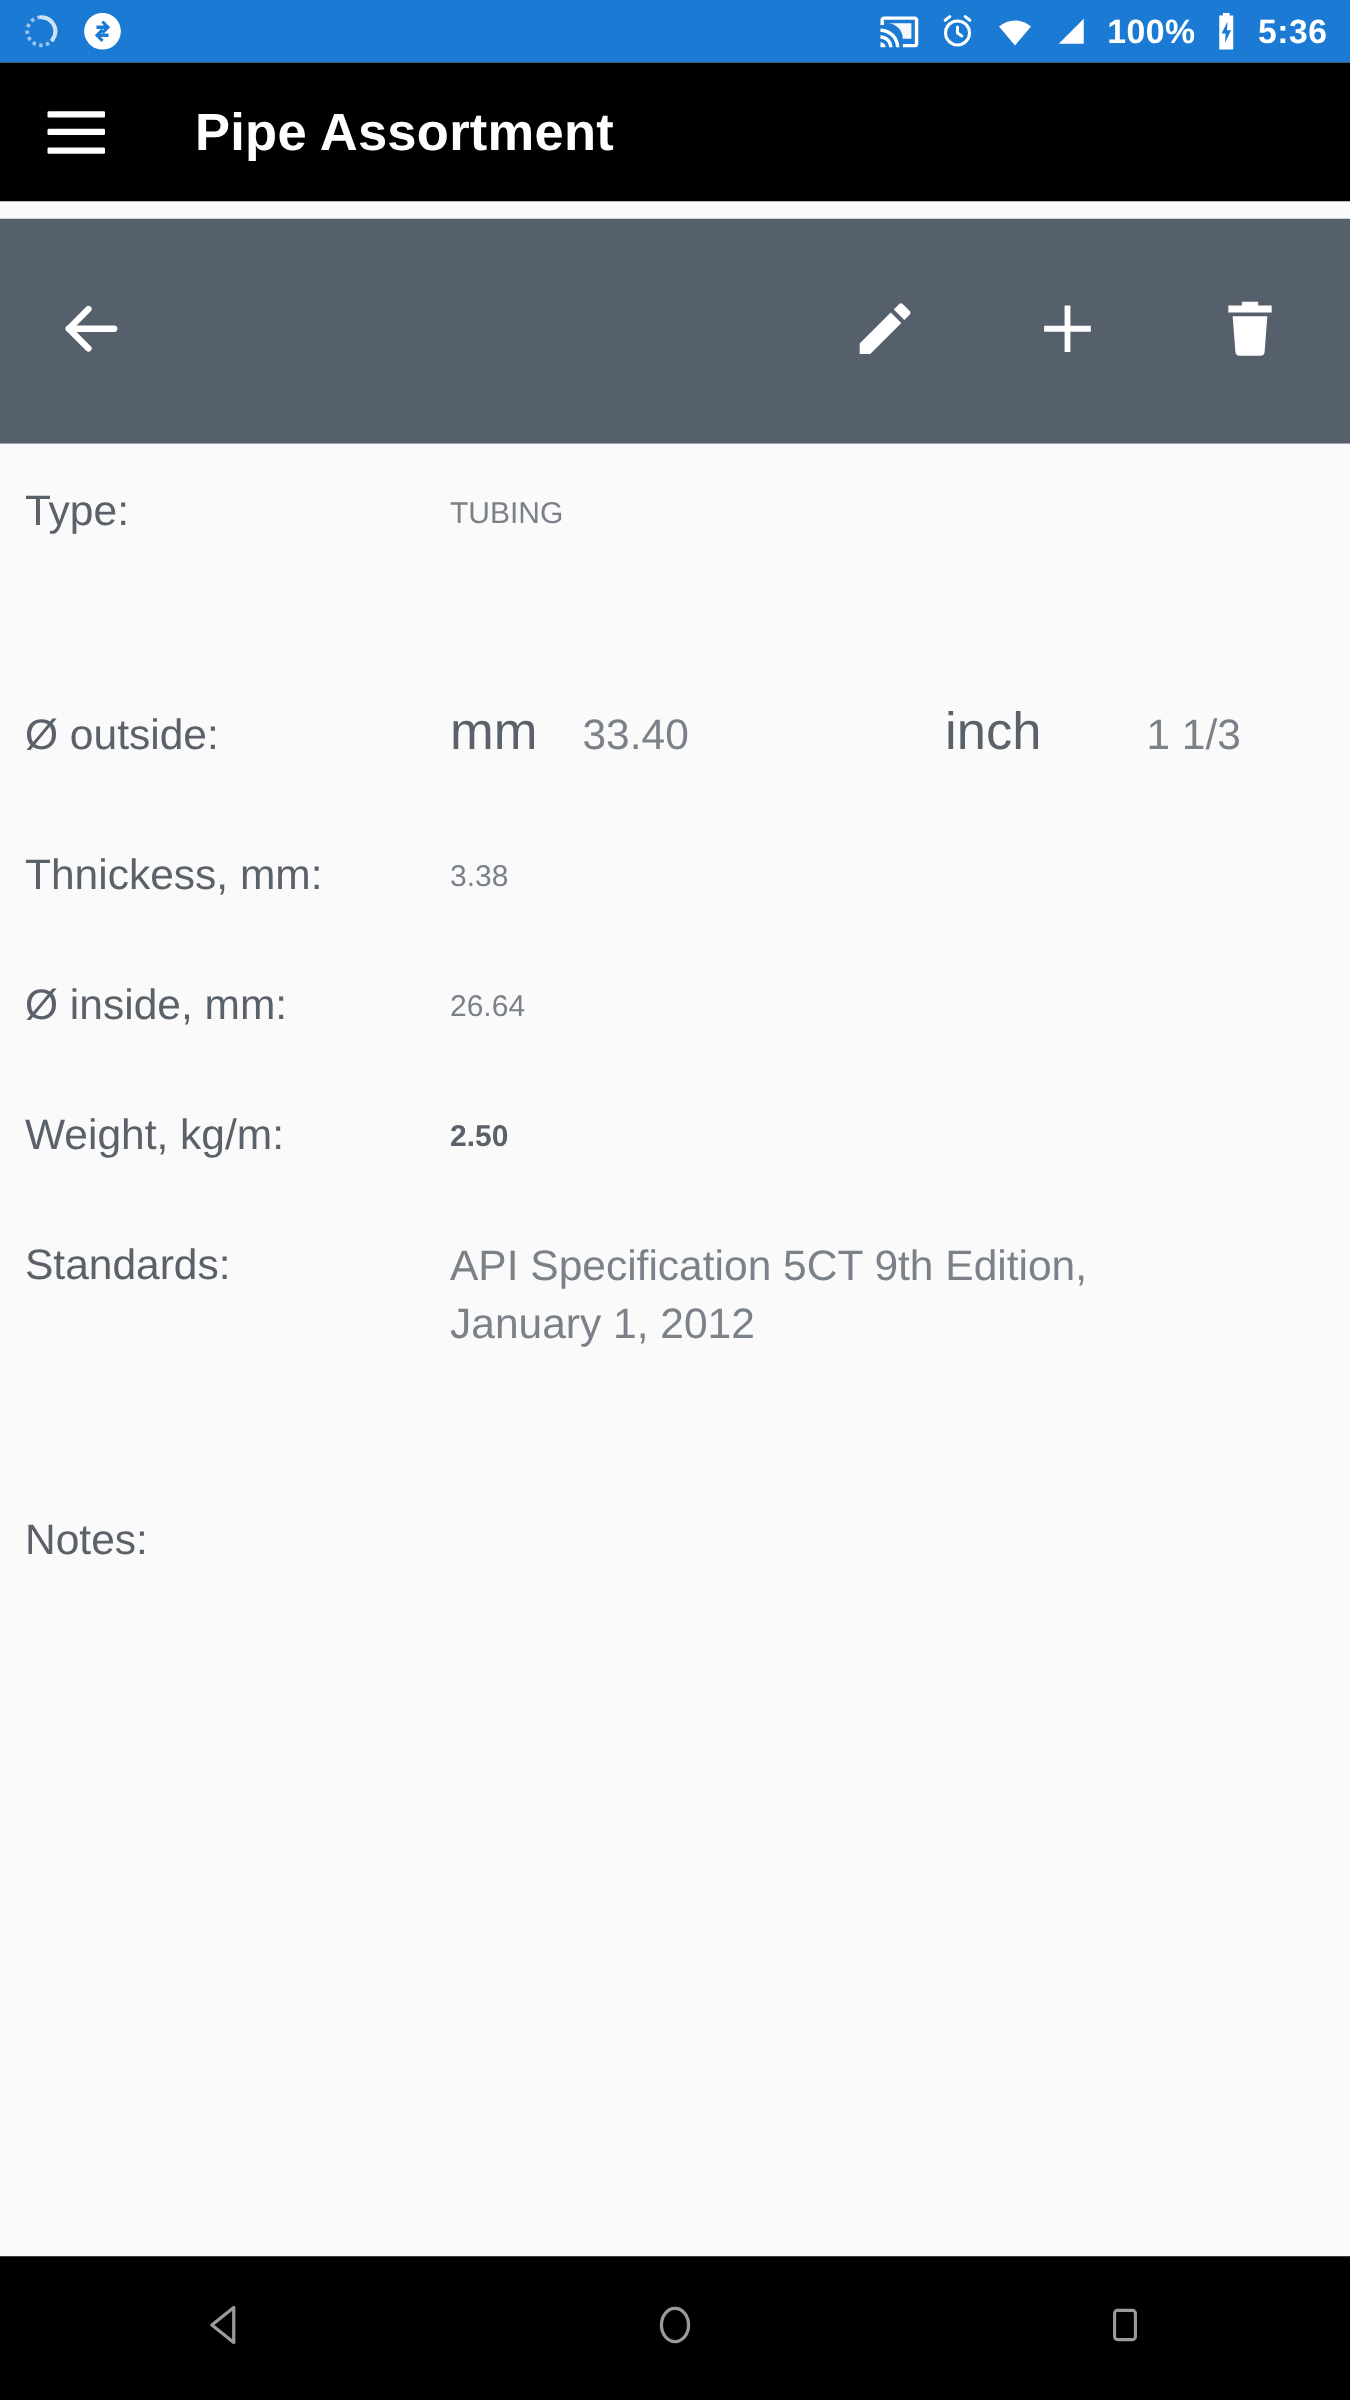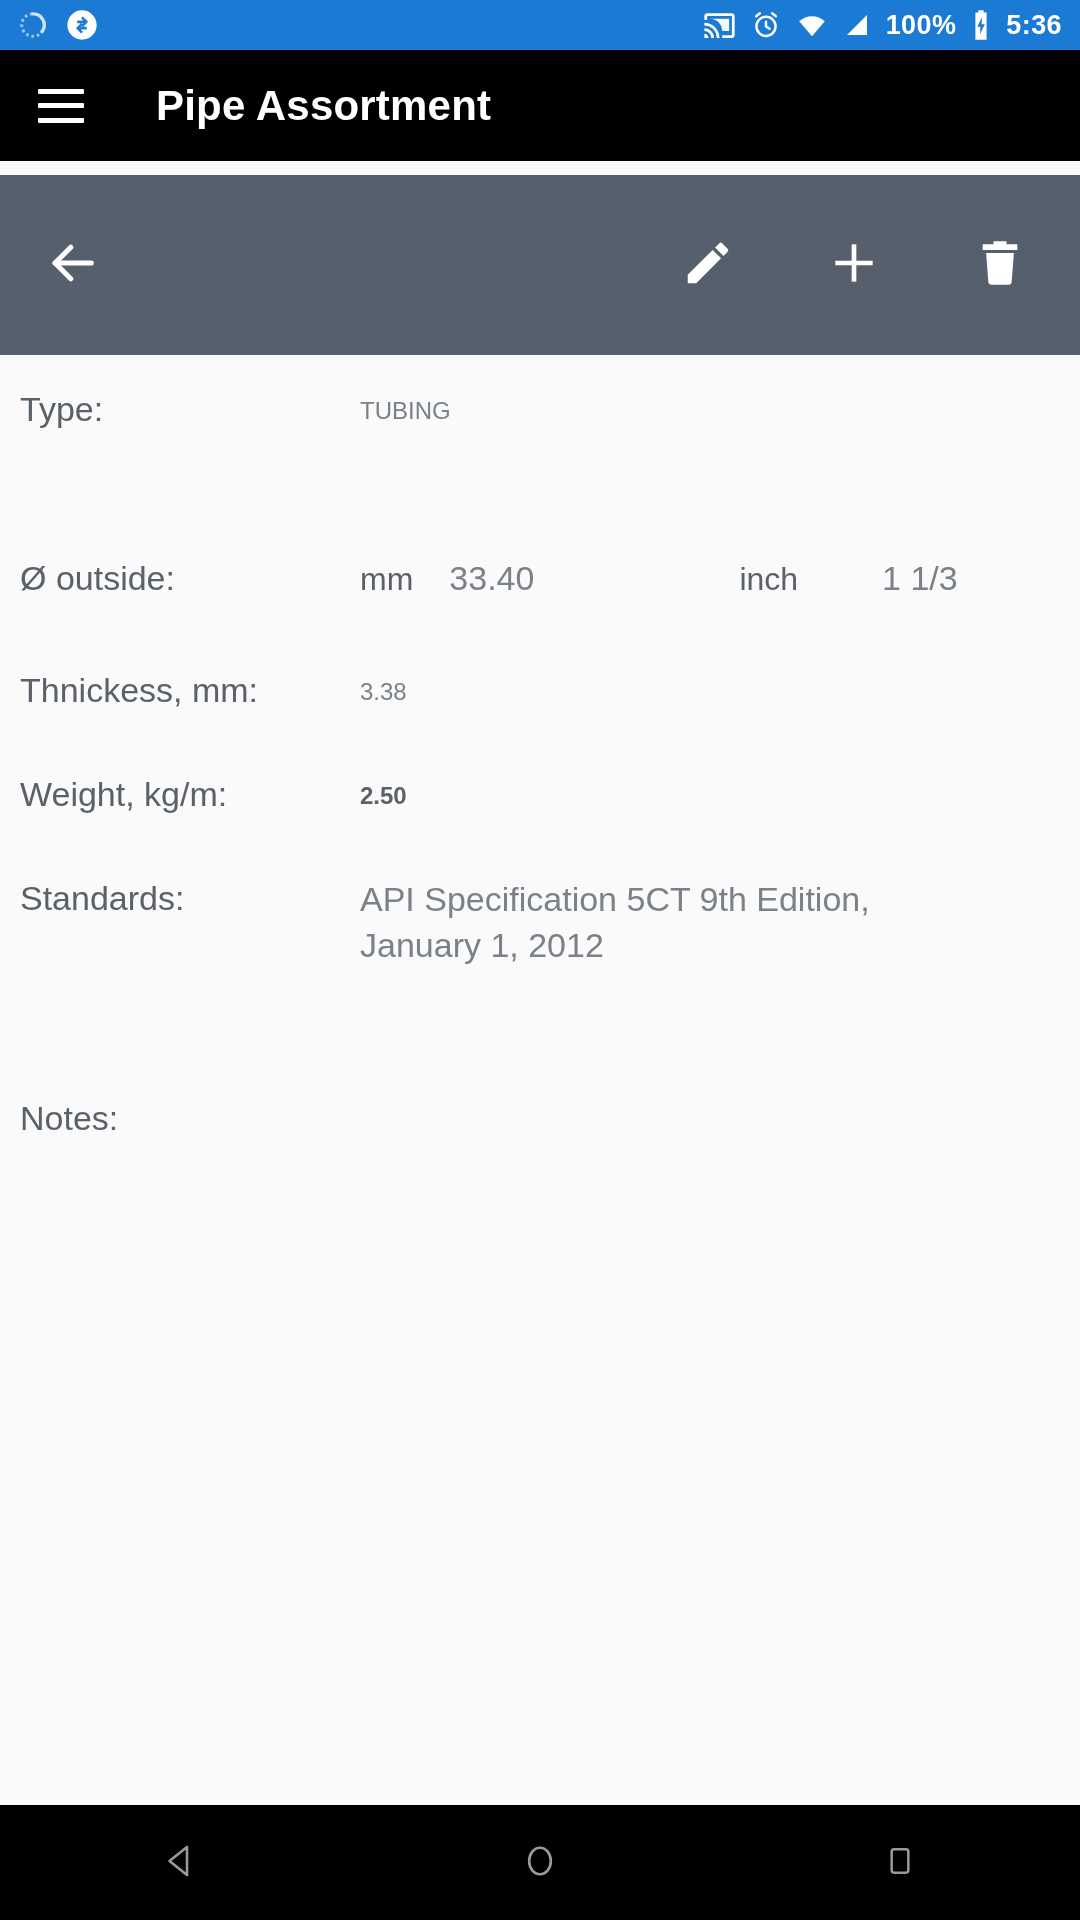--- a/index.html
+++ b/index.html
@@ -54,21 +54,21 @@
 
   .row-type { margin-top:32px; }
   .row-outside { margin-top:92px; align-items:baseline; }
   .row-thick { margin-top:68px; }
   .row-inside { margin-top:57px; }
   .row-weight { margin-top:57px; }
   .row-standards { margin-top:57px; }
   .row-notes { margin-top:128px; }
 
   .unit-group { display:flex; align-items:baseline; }
-  .unit-label { color:#5a6169; font-size:32px;margin-top:35px; }
+  .unit-label { color:#5a6169; font-size:42px;margin-top:35px; }
   .unit-val { color:#7b8189; font-size:34px; }
   .grp-mm .unit-label { margin-left:0; }
   .grp-mm .unit-val { margin-left:36px;text-align:right; }
   .grp-inch { margin-left:205px;gap:48px; }
   .grp-inch .unit-val { margin-left:36px; }
 
   .standards-val { width:580px; color:#7b8189; font-size:34px; line-height:46px; }
 
   
   .navbar {
@@ -198,20 +198,24 @@
         <span class="unit-label">inch</span>
         <span class="unit-val">1 1/3</span>
       </div>
     </div>
 
     <div class="row row-thick">
       <div class="label">Thnickess, mm:</div>
       <div class="value">3.38</div>
     </div>
 
+    <div class="row row-inside">
+      <div class="label">Ø inside, mm:</div>
+      <div class="value">26.64</div>
+    </div>
 
     <div class="row row-weight">
       <div class="label">Weight, kg/m:</div>
       <div class="value bold">2.50</div>
     </div>
 
     <div class="row row-standards">
       <div class="label">Standards:</div>
       <div class="standards-val">API Specification 5CT 9th Edition, January 1, 2012</div>
     </div>

